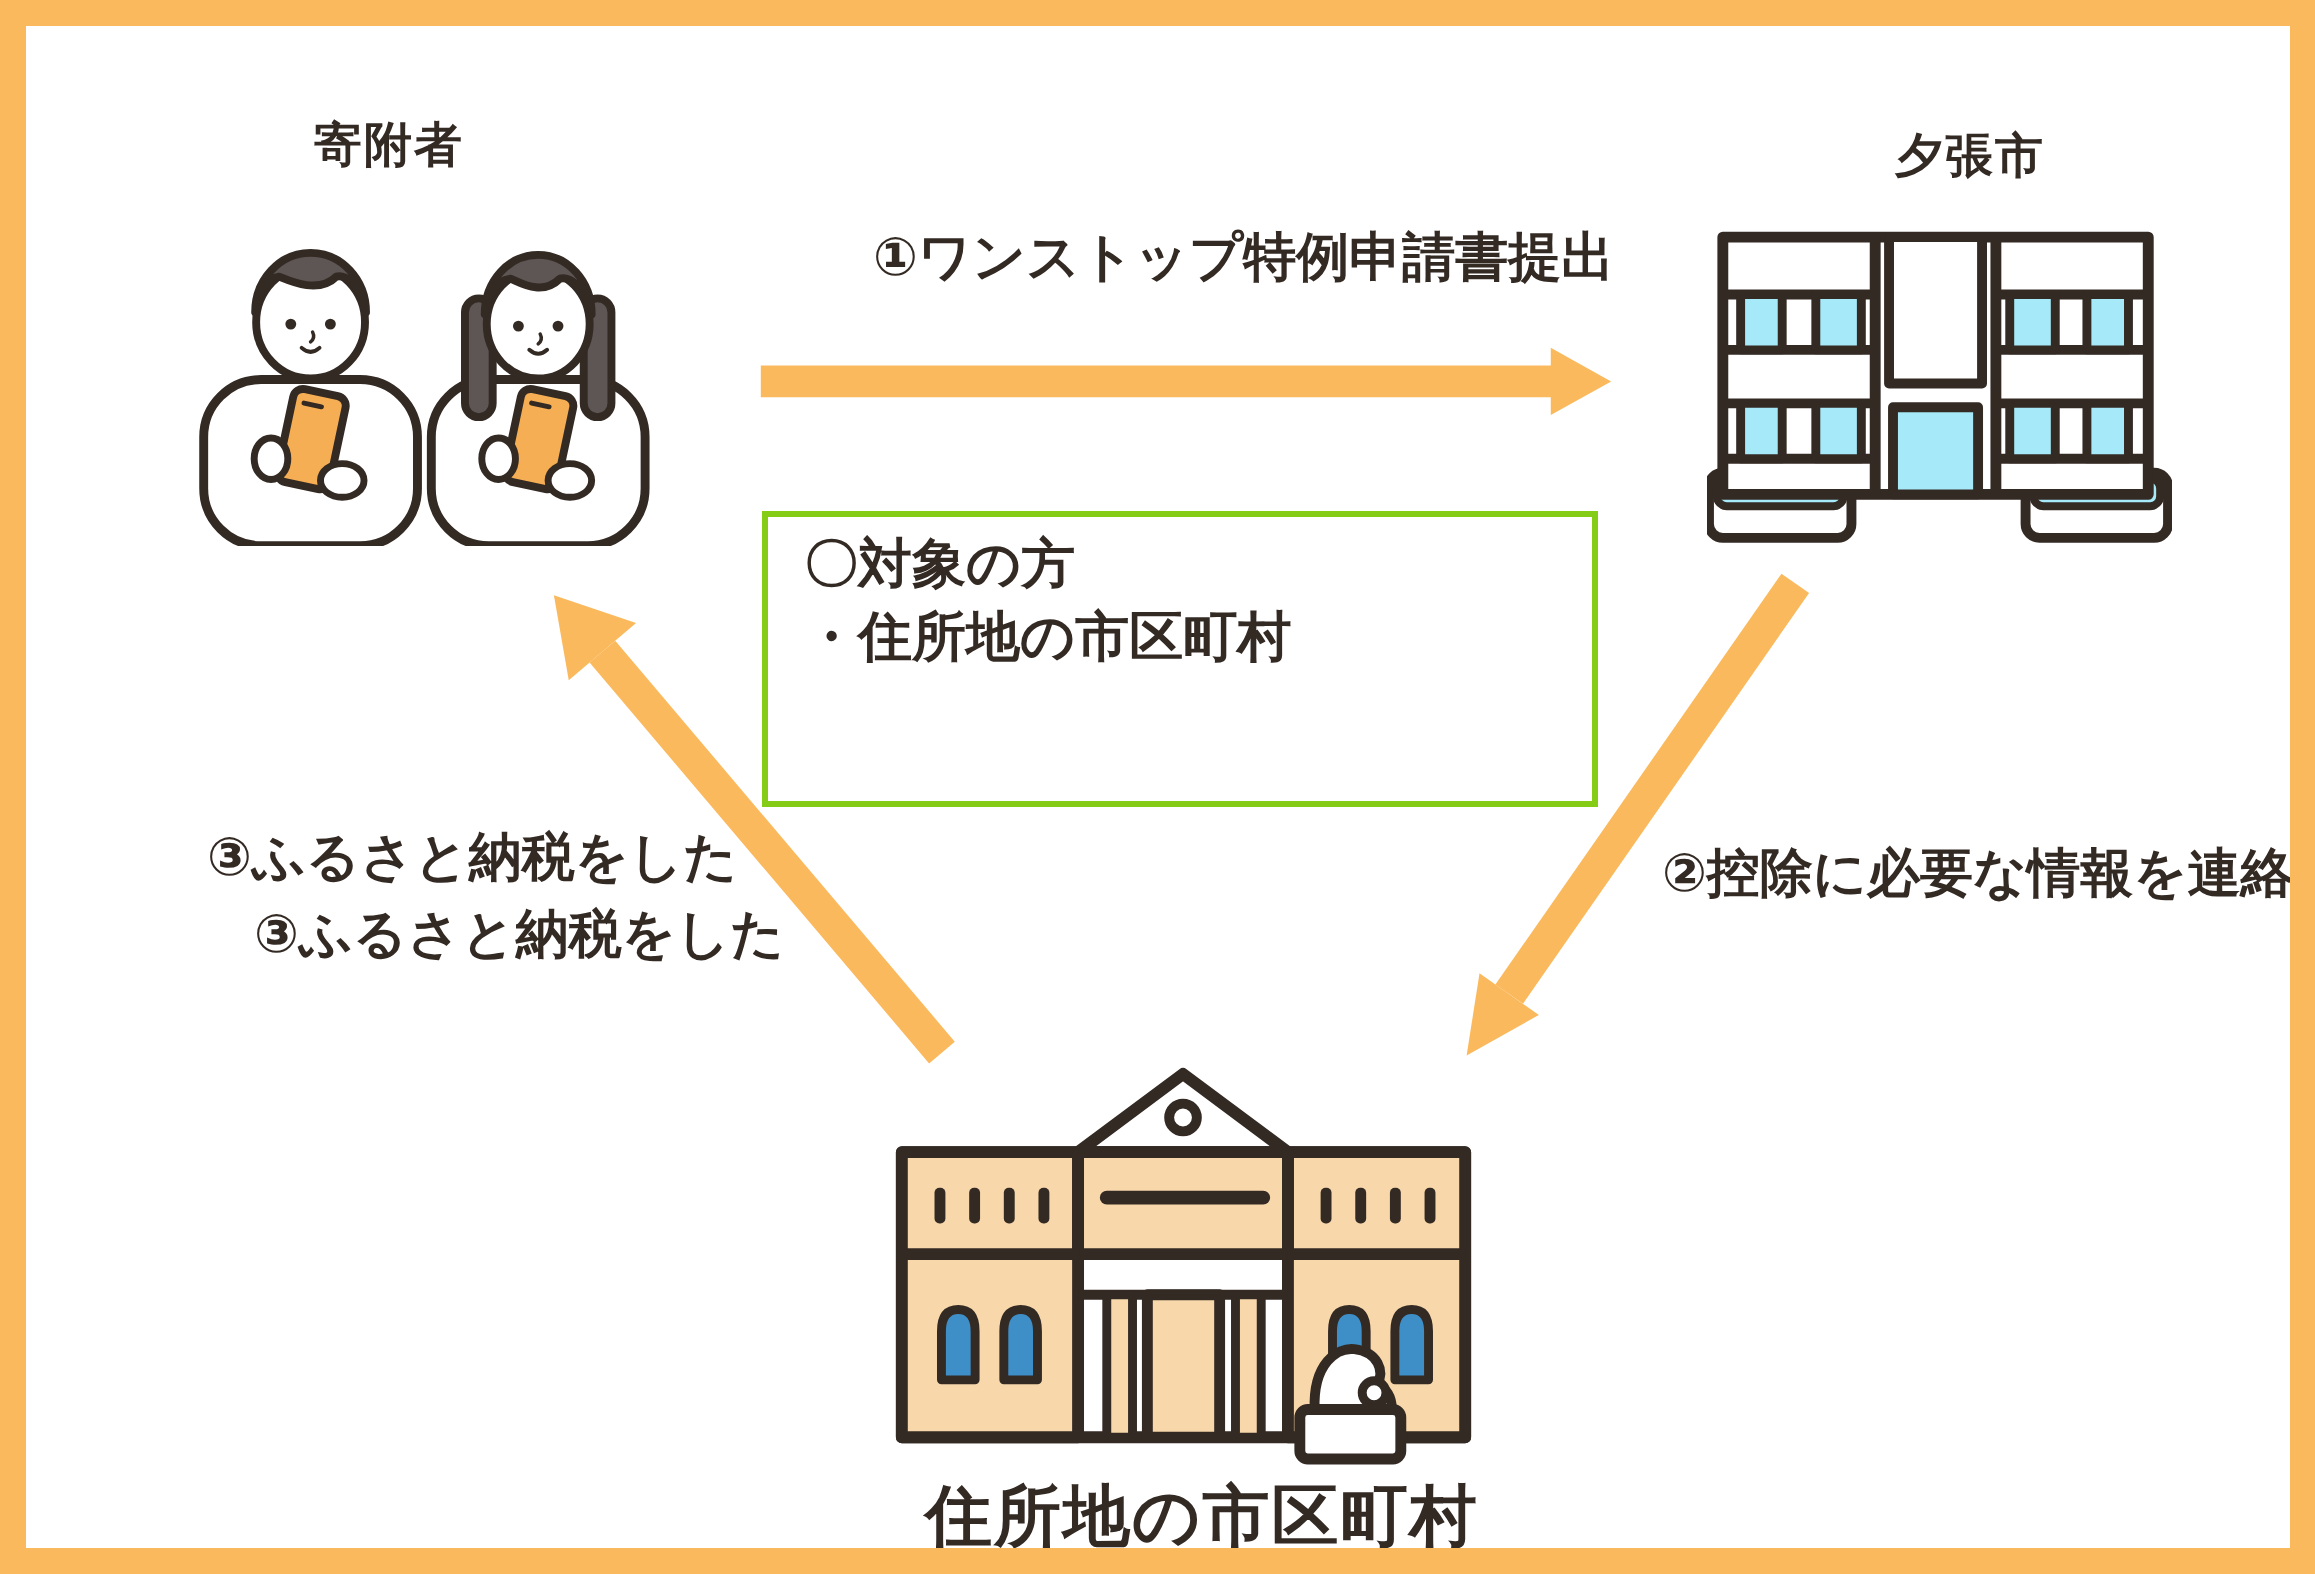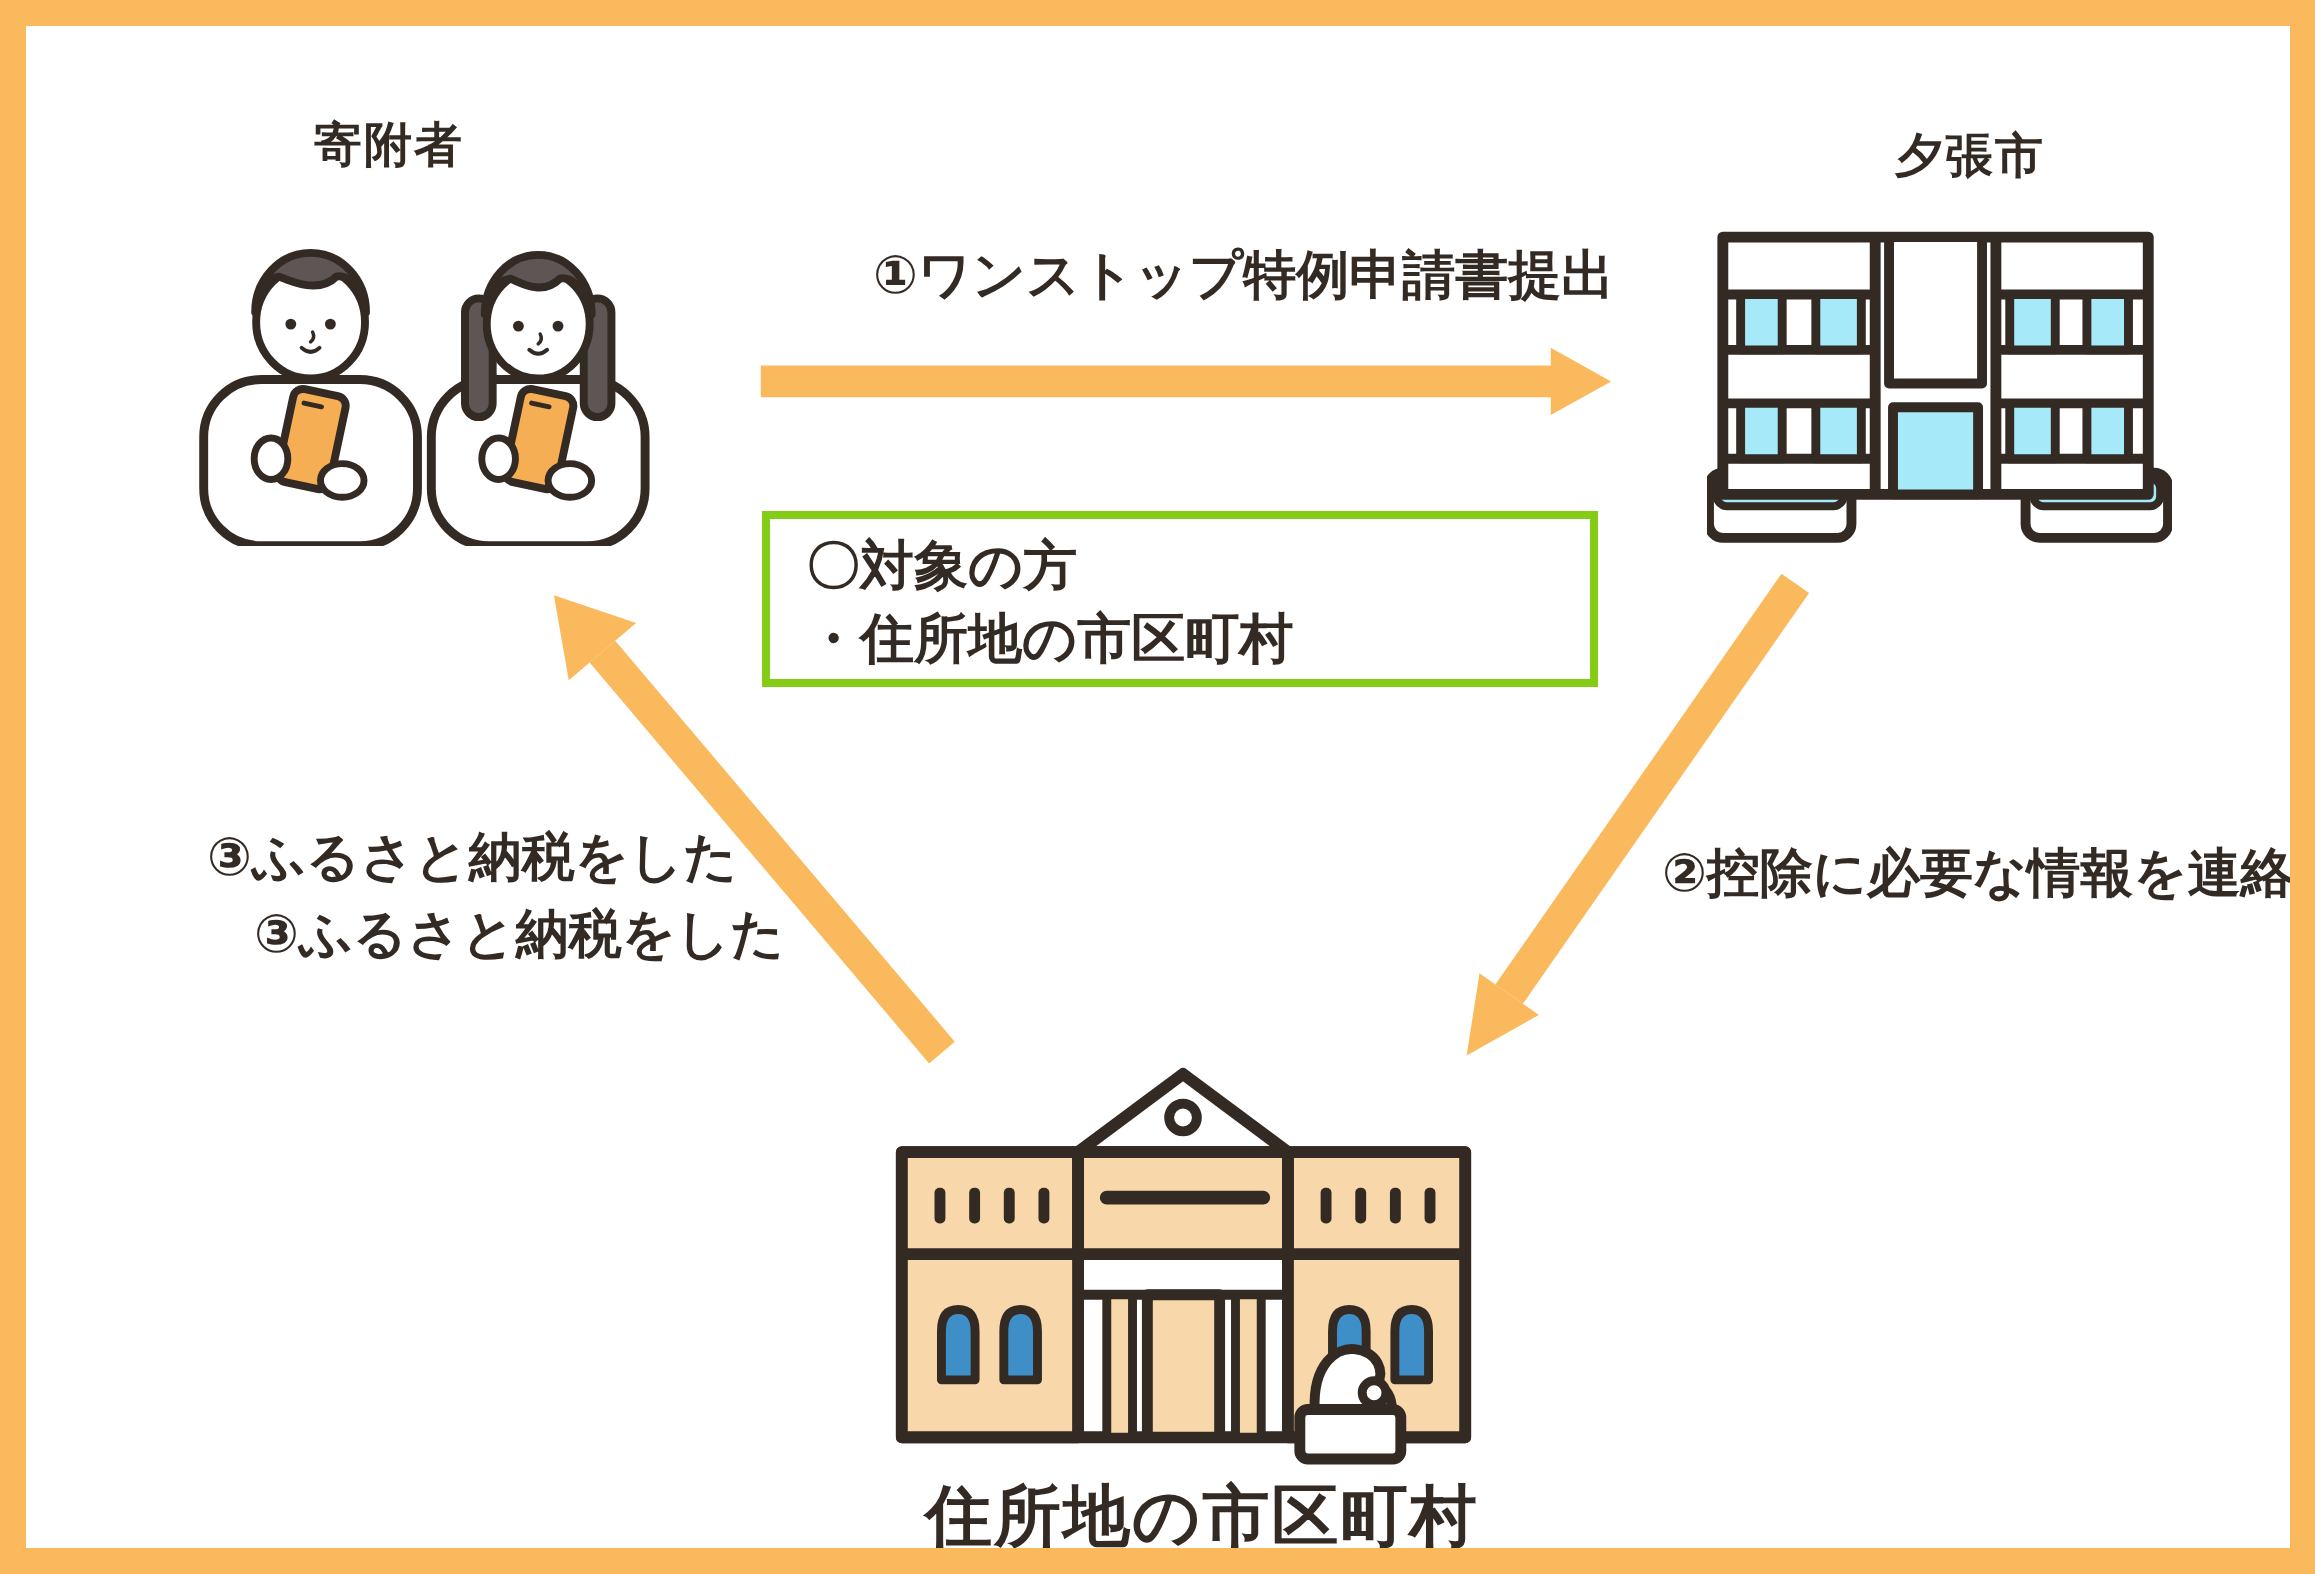--- a/index.html
+++ b/index.html
@@ -12,40 +12,40 @@
     overflow:hidden;
     font-family:"Liberation Sans","DejaVu Sans",sans-serif;
     color:#342A24;
   }
   .abs{position:absolute;}
   .node-label{font-size:48px;font-weight:600;letter-spacing:2px;white-space:nowrap;}
   .arrow-label{font-size:53px;font-weight:600;white-space:nowrap;}
   .arrow-label-2l{font-size:53px;font-weight:600;line-height:77px;white-space:nowrap;}
   .arrow-label-2l .l2{padding-left:47px;}
   .info-box{
-    left:736px;top:485px;width:836px;height:176px;
+    left:736px;top:485px;width:836px;height:296px;
     box-sizing:border-box;
-    border:8px solid #84cc16;
+    border:6px solid #84cc16;
     background:#ffffff;
     padding:10px 0 0 36px;
     font-size:54px;font-weight:600;line-height:73px;
     white-space:nowrap;
   }
   svg{display:block;}
 </style>
 </head>
 <body>
 
 <div class="stage">
 
   <div class="abs node-label" style="left:288px;top:87px;">寄附者</div>
   <div class="abs node-label" style="left:1869px;top:98px;">夕張市</div>
   <div class="abs node-label" style="left:899px;top:1445px;font-size:67px;">住所地の市区町村</div>
 
-  <div class="abs arrow-label" style="left:847px;top:214px;">①ワンストップ特例申請書提出</div>
+  <div class="abs arrow-label" style="left:847px;top:196px;">①ワンストップ特例申請書提出</div>
   <div class="abs arrow-label" style="left:1636px;top:812px;">②控除に必要な情報を連絡</div>
   <div class="abs arrow-label-2l" style="left:181px;top:792px;">
     <div>③ふるさと納税をした</div>
     <div class="l2">③ふるさと納税をした</div>
   </div>
 
   <div class="abs info-box">
     <div>〇対象の方</div>
     <div>・住所地の市区町村</div>
   </div>

